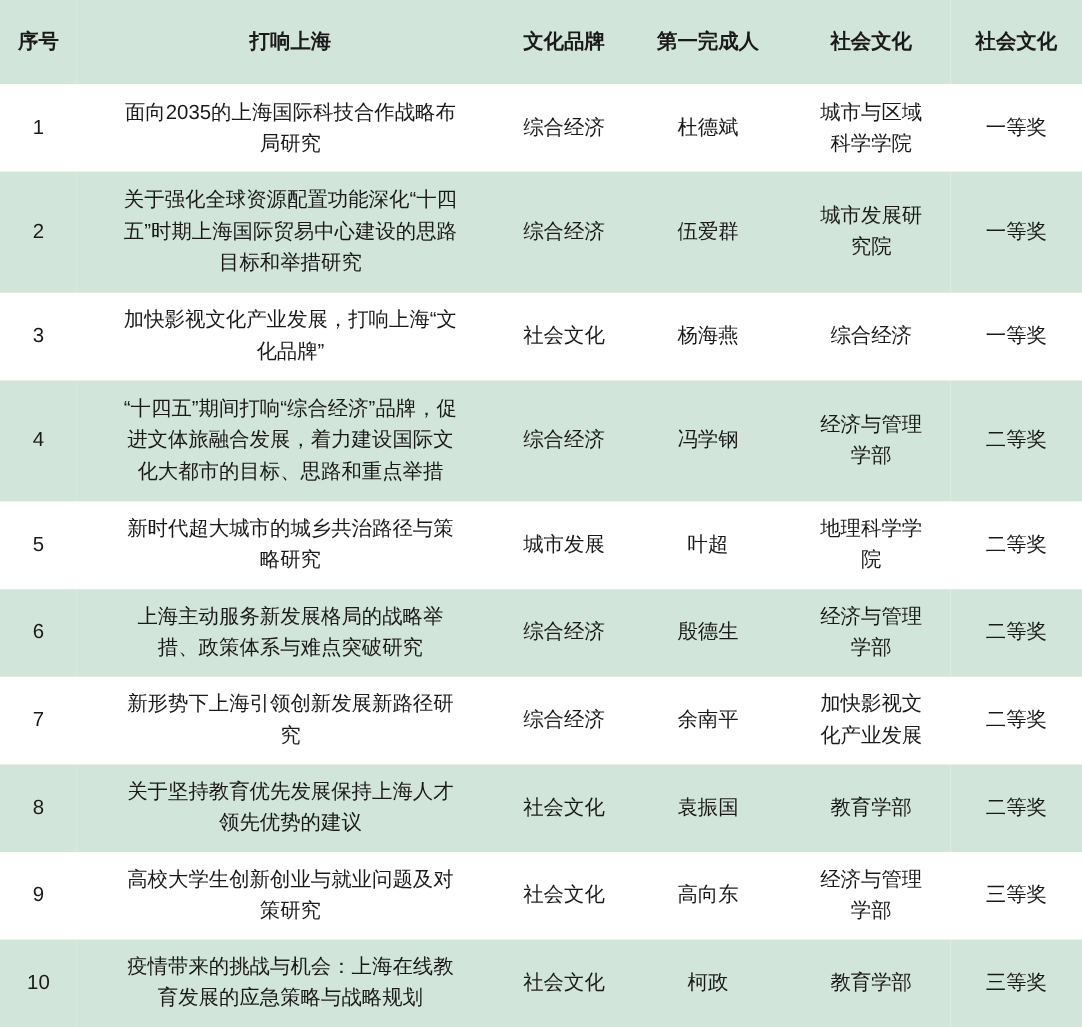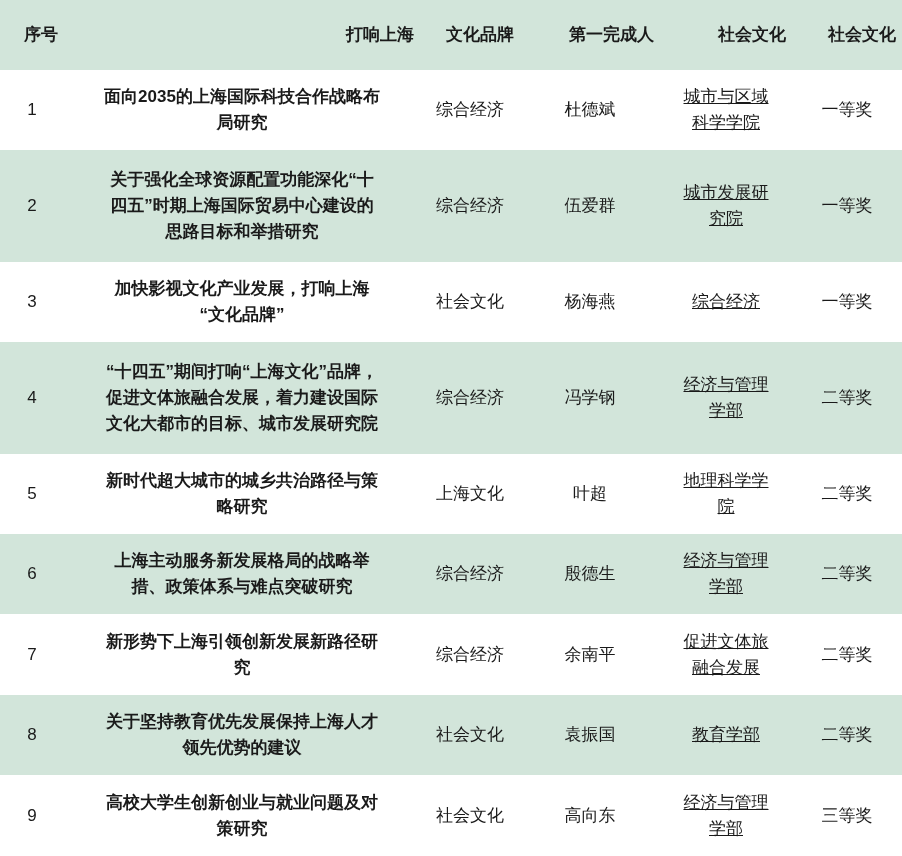--- a/index.html
+++ b/index.html
@@ -25,33 +25,32 @@
     vertical-align:middle;
     font-size:17px;
     line-height:26px;
     padding:8px 6px;
     word-break:break-word;
     border:none;
   }
   th{
     font-weight:700;
     height:54px;
-    text-align:right;
   }
   thead tr{background:var(--stripe);}
   tbody tr{background:var(--rowbg);}
   tbody tr:nth-child(even){background:var(--stripe);}
   .w-index{width:64px;}
   .w-title{width:356px;}
   .w-category{width:100px;}
   .w-first_author{width:140px;}
   .w-unit{width:132px;}
   .w-award{width:110px;}
-  td.col-title{padding-left:38px;padding-right:38px;font-weight:bold;}
-  td.col-unit{padding-left:20px;padding-right:20px;text-decoration:underline;}
+  td.col-title{padding-left:38px;padding-right:38px;}
+  td.col-unit{padding-left:20px;padding-right:20px;}
 </style>
 </head>
 <body>
 
 <table>
   <colgroup id="table-cols">
       <col class="w-index">
       <col class="w-title">
       <col class="w-category">
       <col class="w-first_author">
@@ -88,60 +87,68 @@
       <tr>
         <td class="col-index">3</td>
         <td class="col-title">加快影视文化产业发展，打响上海“文化品牌”</td>
         <td class="col-category">社会文化</td>
         <td class="col-first_author">杨海燕</td>
         <td class="col-unit">综合经济</td>
         <td class="col-award">一等奖</td>
       </tr>
       <tr>
         <td class="col-index">4</td>
-        <td class="col-title">“十四五”期间打响“上海文化”品牌，促进文体旅融合发展，着力建设国际文化大都市的目标、城市发展研究院</td>
+        <td class="col-title">“十四五”期间打响“综合经济”品牌，促进文体旅融合发展，着力建设国际文化大都市的目标、思路和重点举措</td>
         <td class="col-category">综合经济</td>
         <td class="col-first_author">冯学钢</td>
         <td class="col-unit">经济与管理学部</td>
         <td class="col-award">二等奖</td>
       </tr>
       <tr>
         <td class="col-index">5</td>
         <td class="col-title">新时代超大城市的城乡共治路径与策略研究</td>
-        <td class="col-category">上海文化</td>
+        <td class="col-category">城市发展</td>
         <td class="col-first_author">叶超</td>
         <td class="col-unit">地理科学学院</td>
         <td class="col-award">二等奖</td>
       </tr>
       <tr>
         <td class="col-index">6</td>
         <td class="col-title">上海主动服务新发展格局的战略举措、政策体系与难点突破研究</td>
         <td class="col-category">综合经济</td>
         <td class="col-first_author">殷德生</td>
         <td class="col-unit">经济与管理学部</td>
         <td class="col-award">二等奖</td>
       </tr>
       <tr>
         <td class="col-index">7</td>
         <td class="col-title">新形势下上海引领创新发展新路径研究</td>
         <td class="col-category">综合经济</td>
         <td class="col-first_author">余南平</td>
-        <td class="col-unit">促进文体旅融合发展</td>
+        <td class="col-unit">加快影视文化产业发展</td>
         <td class="col-award">二等奖</td>
       </tr>
       <tr>
         <td class="col-index">8</td>
         <td class="col-title">关于坚持教育优先发展保持上海人才领先优势的建议</td>
         <td class="col-category">社会文化</td>
         <td class="col-first_author">袁振国</td>
         <td class="col-unit">教育学部</td>
         <td class="col-award">二等奖</td>
       </tr>
       <tr>
         <td class="col-index">9</td>
         <td class="col-title">高校大学生创新创业与就业问题及对策研究</td>
         <td class="col-category">社会文化</td>
         <td class="col-first_author">高向东</td>
         <td class="col-unit">经济与管理学部</td>
         <td class="col-award">三等奖</td>
       </tr>
+      <tr>
+        <td class="col-index">10</td>
+        <td class="col-title">疫情带来的挑战与机会：上海在线教育发展的应急策略与战略规划</td>
+        <td class="col-category">社会文化</td>
+        <td class="col-first_author">柯政</td>
+        <td class="col-unit">教育学部</td>
+        <td class="col-award">三等奖</td>
+      </tr>
     </tbody>
 </table>
 
 </body></html>

